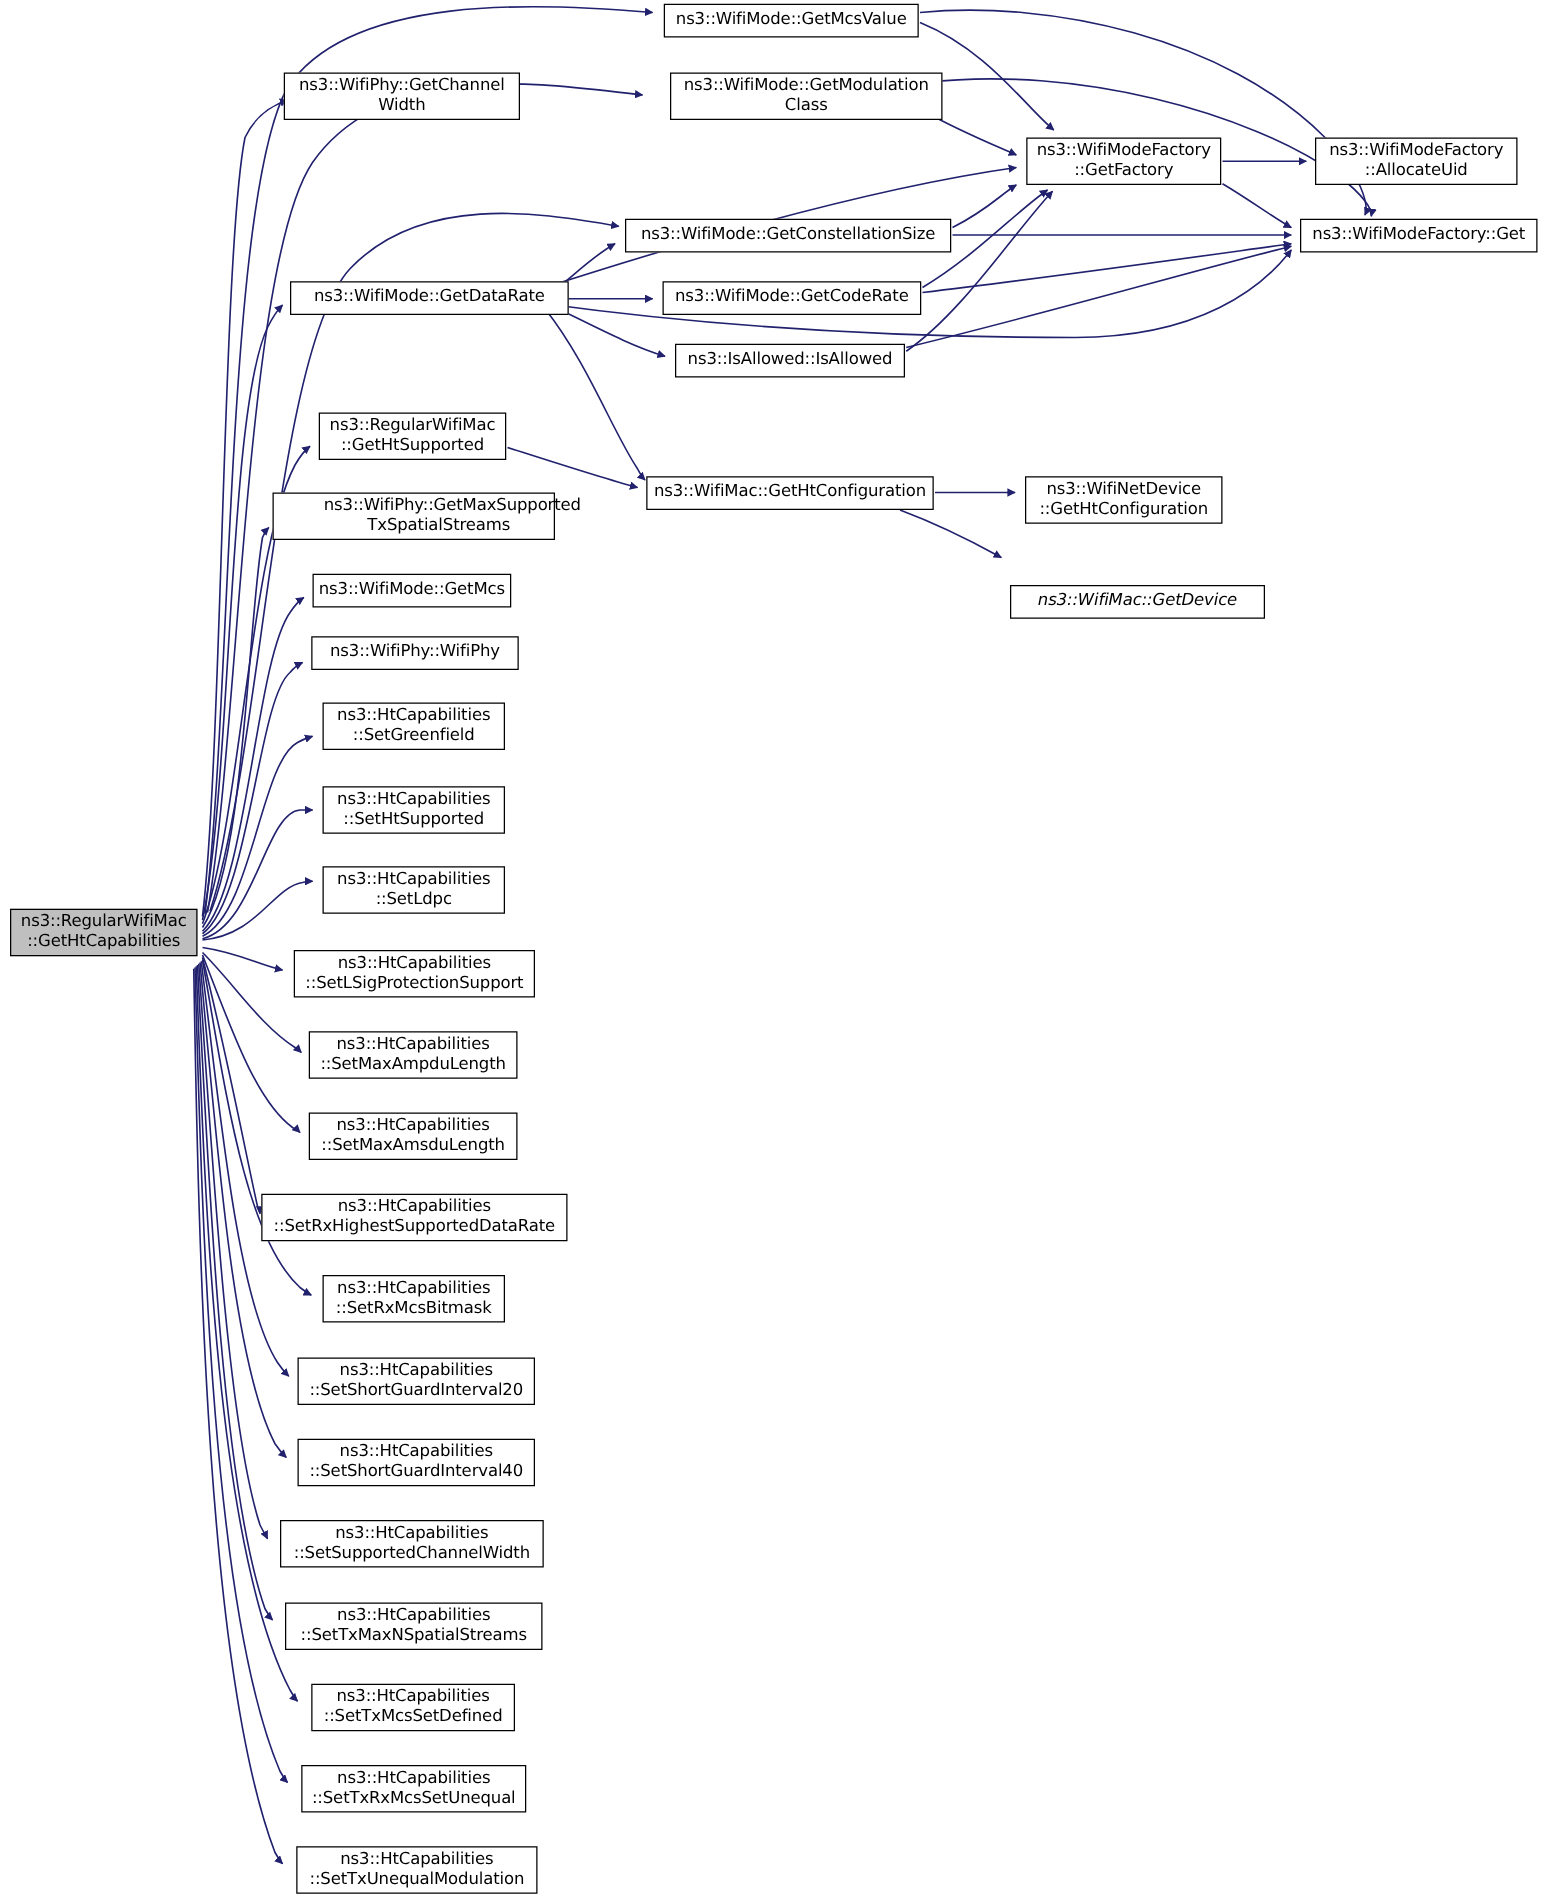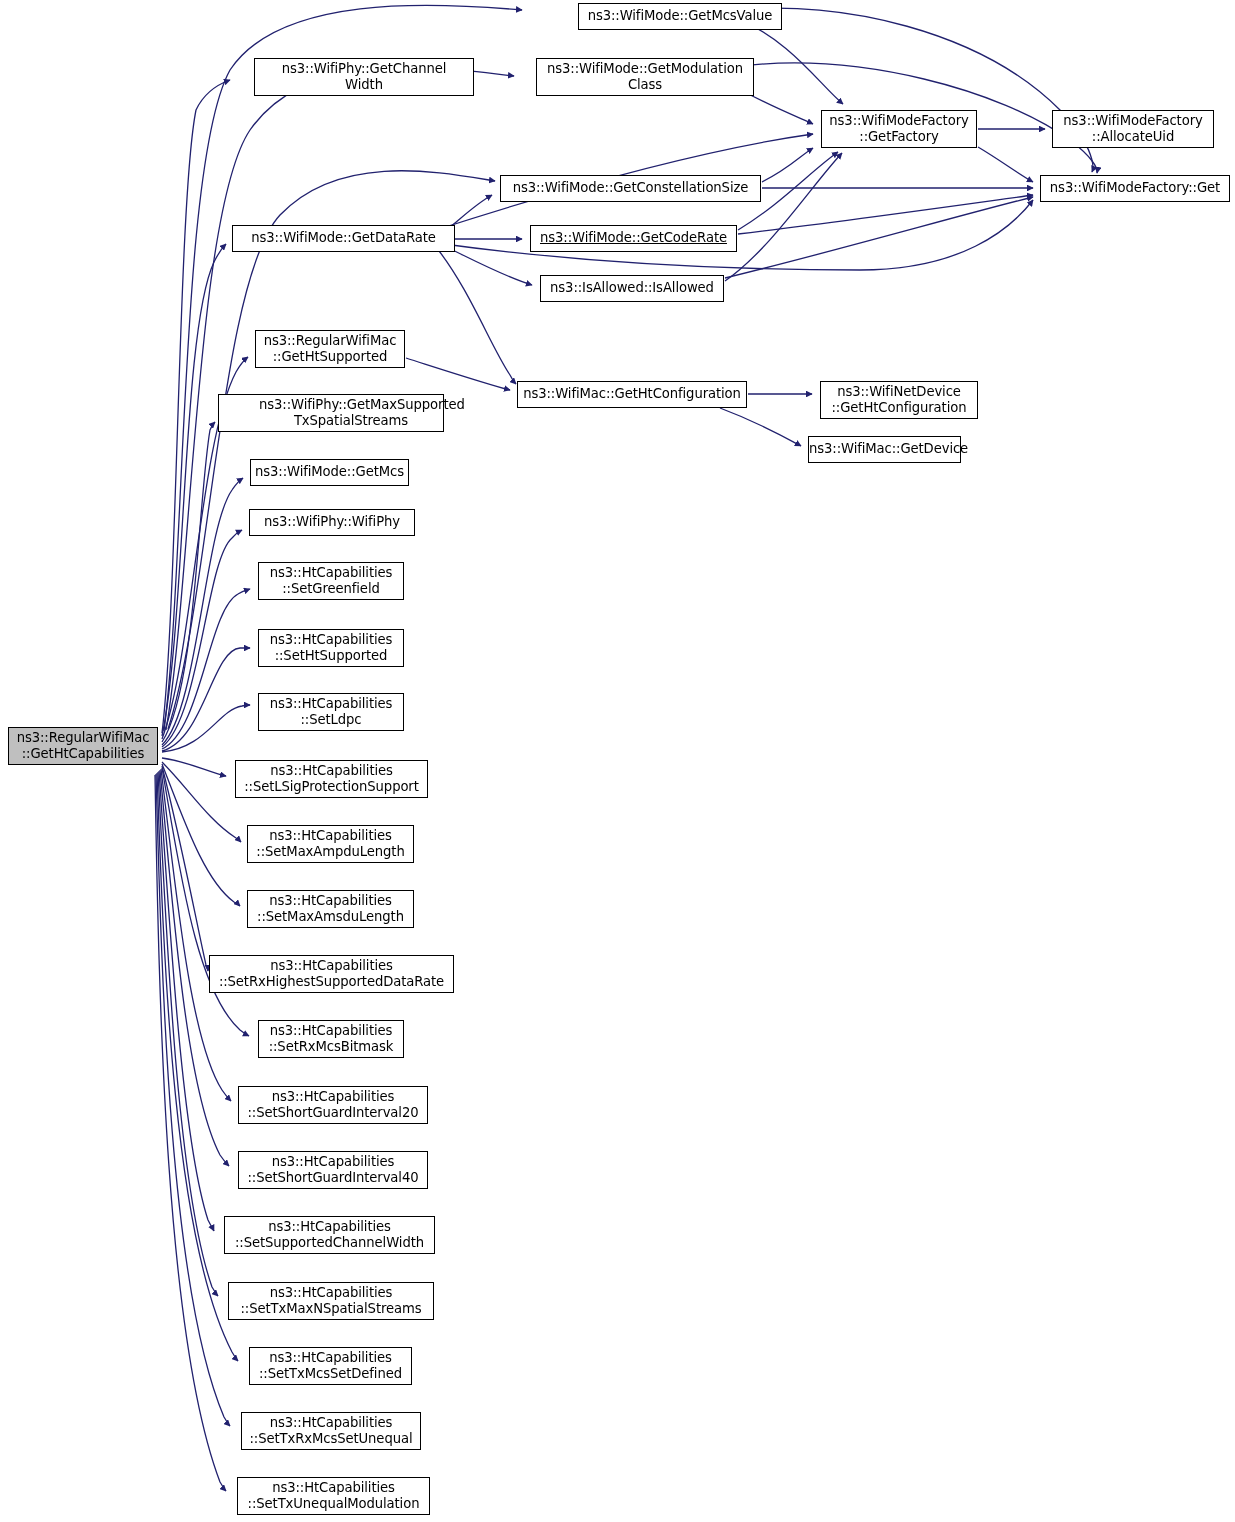--- a/index.html
+++ b/index.html
@@ -94,40 +94,40 @@
         <path d="M406,358 C450,372 490,385 510,390" marker-end="url(#arrow)" stroke="#21216e"></path>
         <path d="M748,394 L812,394" marker-end="url(#arrow)" stroke="#21216e"></path>
         <path d="M720,408 C760,423 790,440 801,446" marker-end="url(#arrow)" stroke="#21216e"></path>
         <path d="M978,129 L1045,129" marker-end="url(#arrow)" stroke="#21216e"></path>
         <path d="M978,147 C1000,160 1020,175 1033,182" marker-end="url(#arrow)" stroke="#21216e"></path>
       </g>
   </svg>
   <div id="node-layer">
       <div class="node root" style="left: 8px; top: 727px; width: 150px; height: 38px;"><span class="node-label">ns3::RegularWifiMac
 ::GetHtCapabilities</span></div>
-      <div class="node" style="left: 254px; top: 58px; width: 220px; height: 38px;"><span class="node-label">ns3::WifiPhy::GetChannel
+      <div class="node" style="left: 227px; top: 58px; width: 189px; height: 38px;"><span class="node-label">ns3::WifiPhy::GetChannel
 Width</span></div>
-      <div class="node" style="left: 531px; top: 3px; width: 204px; height: 27px; margin-left: 47px;"><span class="node-label">ns3::WifiMode::GetMcsValue</span></div>
+      <div class="node" style="left: 531px; top: 3px; width: 204px; height: 27px;"><span class="node-label">ns3::WifiMode::GetMcsValue</span></div>
       <div class="node" style="left: 522px; top: 58px; width: 218px; height: 38px; margin-left: 14px;"><span class="node-label">ns3::WifiMode::GetModulation
 Class</span></div>
       <div class="node" style="left: 821px; top: 110px; width: 156px; height: 38px;"><span class="node-label">ns3::WifiModeFactory
 ::GetFactory</span></div>
       <div class="node" style="left: 1052px; top: 110px; width: 162px; height: 38px;"><span class="node-label">ns3::WifiModeFactory
 ::AllocateUid</span></div>
       <div class="node" style="left: 1040px; top: 175px; width: 190px; height: 27px;"><span class="node-label">ns3::WifiModeFactory::Get</span></div>
       <div class="node" style="left: 500px; top: 175px; width: 261px; height: 27px;"><span class="node-label">ns3::WifiMode::GetConstellationSize</span></div>
       <div class="node" style="left: 232px; top: 225px; width: 223px; height: 27px;"><span class="node-label">ns3::WifiMode::GetDataRate</span></div>
-      <div class="node" style="left: 530px; top: 225px; width: 207px; height: 27px; text-decoration: underline;"><span class="node-label">ns3::WifiMode::GetCodeRate</span></div>
+      <div class="node" style="left: 530px; top: 225px; width: 207px; height: 27px;"><span class="node-label">ns3::WifiMode::GetCodeRate</span></div>
       <div class="node" style="left: 540px; top: 275px; width: 184px; height: 27px;"><span class="node-label">ns3::IsAllowed::IsAllowed</span></div>
       <div class="node" style="left: 255px; top: 330px; width: 150px; height: 38px;"><span class="node-label">ns3::RegularWifiMac
 ::GetHtSupported</span></div>
       <div class="node" style="left: 517px; top: 381px; width: 230px; height: 27px;"><span class="node-label">ns3::WifiMac::GetHtConfiguration</span></div>
       <div class="node" style="left: 820px; top: 381px; width: 158px; height: 38px;"><span class="node-label">ns3::WifiNetDevice
 ::GetHtConfiguration</span></div>
-      <div class="node" style="left: 808px; top: 436px; width: 153px; height: 27px;"><span class="node-label">ns3::WifiMac::GetDevice</span></div>
+      <div class="node" style="left: 808px; top: 468px; width: 204px; height: 27px; font-style: italic;"><span class="node-label">ns3::WifiMac::GetDevice</span></div>
       <div class="node" style="left: 218px; top: 394px; width: 226px; height: 38px; padding-left: 40px;"><span class="node-label">ns3::WifiPhy::GetMaxSupported
 TxSpatialStreams</span></div>
       <div class="node" style="left: 250px; top: 459px; width: 159px; height: 27px;"><span class="node-label">ns3::WifiMode::GetMcs</span></div>
       <div class="node" style="left: 249px; top: 509px; width: 166px; height: 27px;"><span class="node-label">ns3::WifiPhy::WifiPhy</span></div>
       <div class="node" style="left: 258px; top: 562px; width: 146px; height: 38px;"><span class="node-label">ns3::HtCapabilities
 ::SetGreenfield</span></div>
       <div class="node" style="left: 258px; top: 629px; width: 146px; height: 38px;"><span class="node-label">ns3::HtCapabilities
 ::SetHtSupported</span></div>
       <div class="node" style="left: 258px; top: 693px; width: 146px; height: 38px;"><span class="node-label">ns3::HtCapabilities
 ::SetLdpc</span></div>

